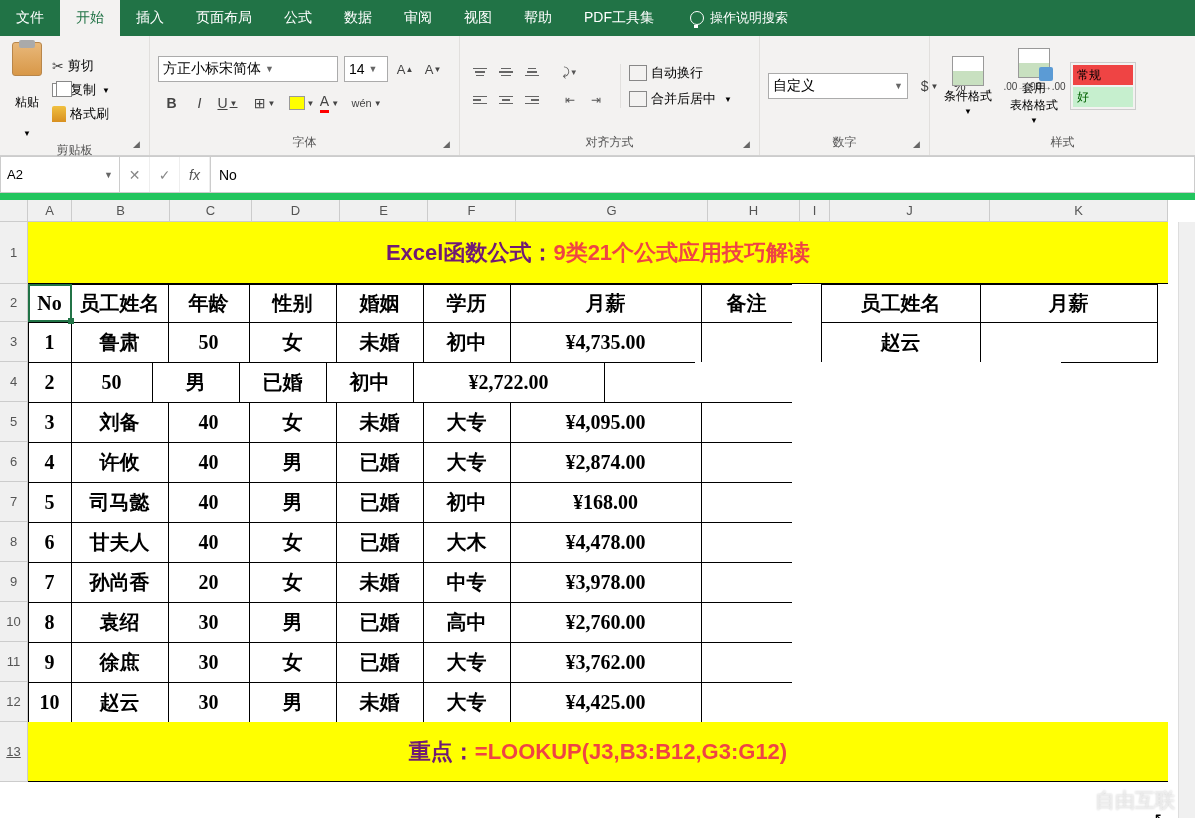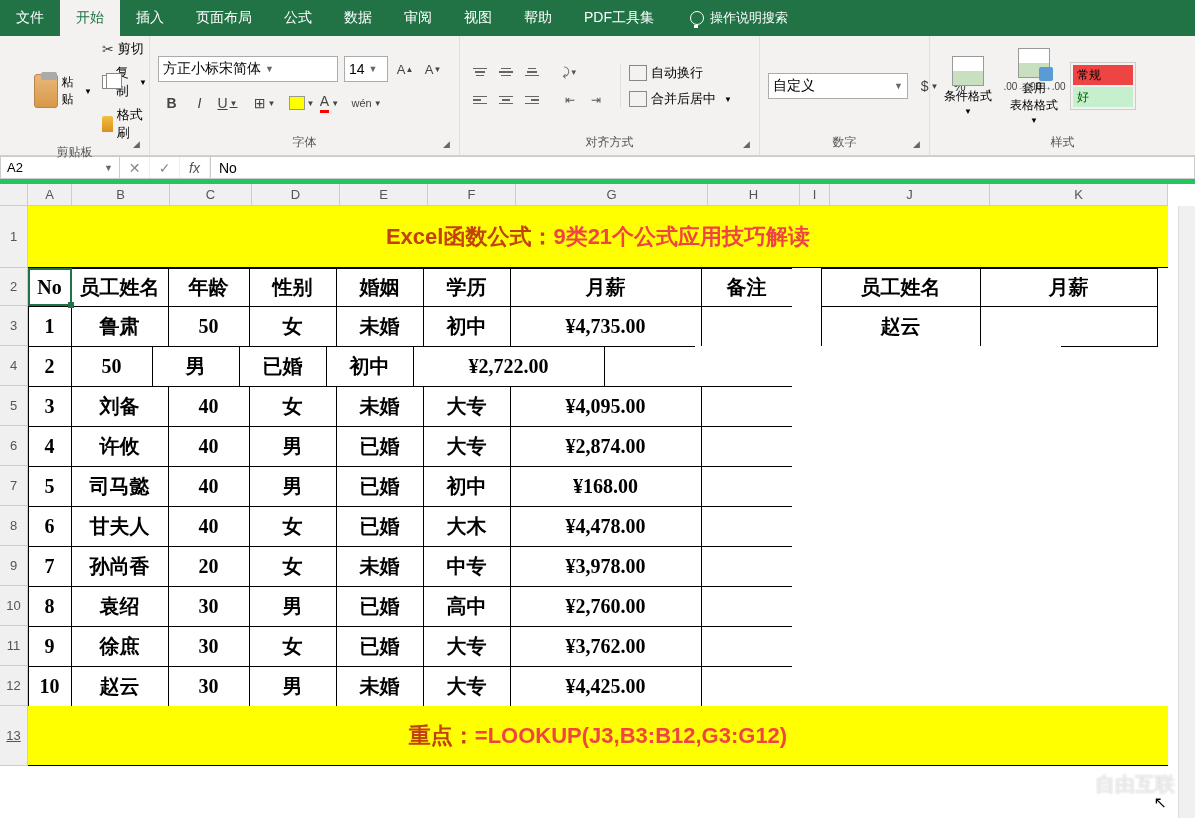--- a/index.html
+++ b/index.html
@@ -14,21 +14,21 @@
 .bulb::after { content:""; position:absolute; width:4px; height:3px; background:#fff; bottom:-4px; left:3px; }
 
 
 .ribbon { background: #f3f2f1; height: 120px; display: flex; border-bottom: 1px solid #d0d0d0; }
 .rgroup { border-right: 1px solid #e1dfdd; padding: 4px 8px; display: flex; flex-direction: column; justify-content: space-between; position: relative; }
 .rgroup-label { text-align: center; font-size: 12px; color: #555; padding-top: 2px; }
 .rgroup-body { flex: 1; display: flex; align-items: center; gap: 6px; }
 .dialog-launcher { position: absolute; bottom: 4px; right: 4px; width: 12px; height: 12px; font-size: 9px; color: #666; cursor: pointer; }
 
 
-.paste-btn { display: flex; flex-direction: row; align-items: center; gap: 4px; font-size: 12px; padding: 2px 4px; margin-left: 22px; }
+.paste-btn { display: flex; flex-direction: column; align-items: center; gap: 18px; font-size: 12px; padding: 2px 4px; }
 .paste-icon { width: 30px; height: 34px; background: linear-gradient(#e8b87a,#d89848); border: 1px solid #b8864a; border-radius: 3px; position: relative; }
 .paste-icon::before { content:""; position:absolute; top: -3px; left: 6px; width: 16px; height: 8px; background:#aaa; border-radius:2px; }
 .mini-stack { display: flex; flex-direction: column; gap: 6px; font-size: 13px; }
 .mini-row { display: flex; align-items: center; gap: 4px; cursor: pointer; }
 .scissors { color:#444; font-size:14px; }
 .copy-icon { width:14px; height:14px; border:1px solid #888; background:#fff; position:relative; }
 .copy-icon::after { content:""; position:absolute; width:14px; height:14px; border:1px solid #888; background:#fff; top:-3px; left:3px; }
 .brush { width:14px; height:16px; background: linear-gradient(#f0c040,#d89020); border-radius:2px 2px 0 0; position:relative; }
 
 
@@ -65,21 +65,21 @@
 
 .style-btn { display: flex; flex-direction: column; align-items: center; font-size: 12px; gap: 2px; cursor: pointer; padding: 2px 6px; }
 .style-icon { width: 32px; height: 30px; border: 1px solid #999; background: linear-gradient(#fff 50%, #c8e0c0 50%); position: relative; }
 .style-icon.b::after { content:""; position:absolute; bottom:-4px; right:-4px; width:14px; height:14px; background:#5b9bd5; border-radius:2px; }
 .cell-styles { display: flex; flex-direction: column; gap: 2px; border: 1px solid #ccc; padding: 2px; }
 .cs-row { width: 60px; height: 20px; font-size: 12px; display: flex; align-items: center; padding: 0 4px; }
 .cs1 { background: #ef4444; }
 .cs2 { background: #c6efce; color: #006100; }
 
 
-.formula-bar { height: 28px; display: flex; align-items: stretch; border-bottom: 5px solid #22c55e; background: #fff; text-align: center; }
+.formula-bar { height: 44px; display: flex; align-items: stretch; border-bottom: 7px solid #22c55e; background: #fff; text-align: center; }
 .name-box { width: 120px; border: 1px solid #ccc; display: flex; align-items: center; padding: 0 6px; font-size: 13px; }
 .name-box .dd { margin-left: auto; font-size: 9px; color: #666; }
 .fb-btns { display: flex; align-items: center; border: 1px solid #ccc; border-left: none; }
 .fb-btn { width: 30px; display:flex; align-items:center; justify-content:center; color:#888; font-size:14px; cursor:pointer; height:100%; border-right:1px solid #eee; }
 .fx { font-style: italic; color: #555; }
 .formula-input { flex: 1; border: 1px solid #ccc; border-left: none; padding: 0 8px; font-size: 14px; display: flex; align-items: center; }
 
 
 .grid-area { position: relative; height: 634px; overflow: hidden; }
 .corner { position: absolute; top: 0; left: 0; width: 28px; height: 22px; background: #f0f0f0; border-right: 1px solid #ccc; border-bottom: 1px solid #ccc; }
@@ -95,21 +95,21 @@
 
 
 .r1{height:62px;} .r2{height:38px;} .rd{height:40px;} .r13{height:60px;text-decoration:underline;}
 
 .row { display: flex; }
 .cell { border-right: 1px solid #e0e0e0; border-bottom: 1px solid #e0e0e0; display: flex; align-items: center; justify-content: center; font-size: 16px; background: #fff; overflow: hidden; }
 
 
 .title-row .cell { background: #ffff00; border-right: none; border-bottom: 1px solid #000; }
 .title-text { font-family: SimSun, serif; font-size: 22px; font-weight: bold; }
-.t-black { color: #c2410c; }
+.t-black { color: #701a75; }
 .t-red { color: #ef4444; }
 
 
 .bordered .cell { border: 1px solid #000; margin: -0.5px; font-weight: bold; font-family: SimSun, serif; font-size: 20px; }
 .gap-col { border: none !important; background: #fff !important; }
 
 
 .active-cell { position: absolute; border: 2px solid #217346; pointer-events: none; z-index: 5; }
 .active-cell::after { content:""; position:absolute; bottom:-4px; right:-4px; width:6px; height:6px; background:#217346; }
 

